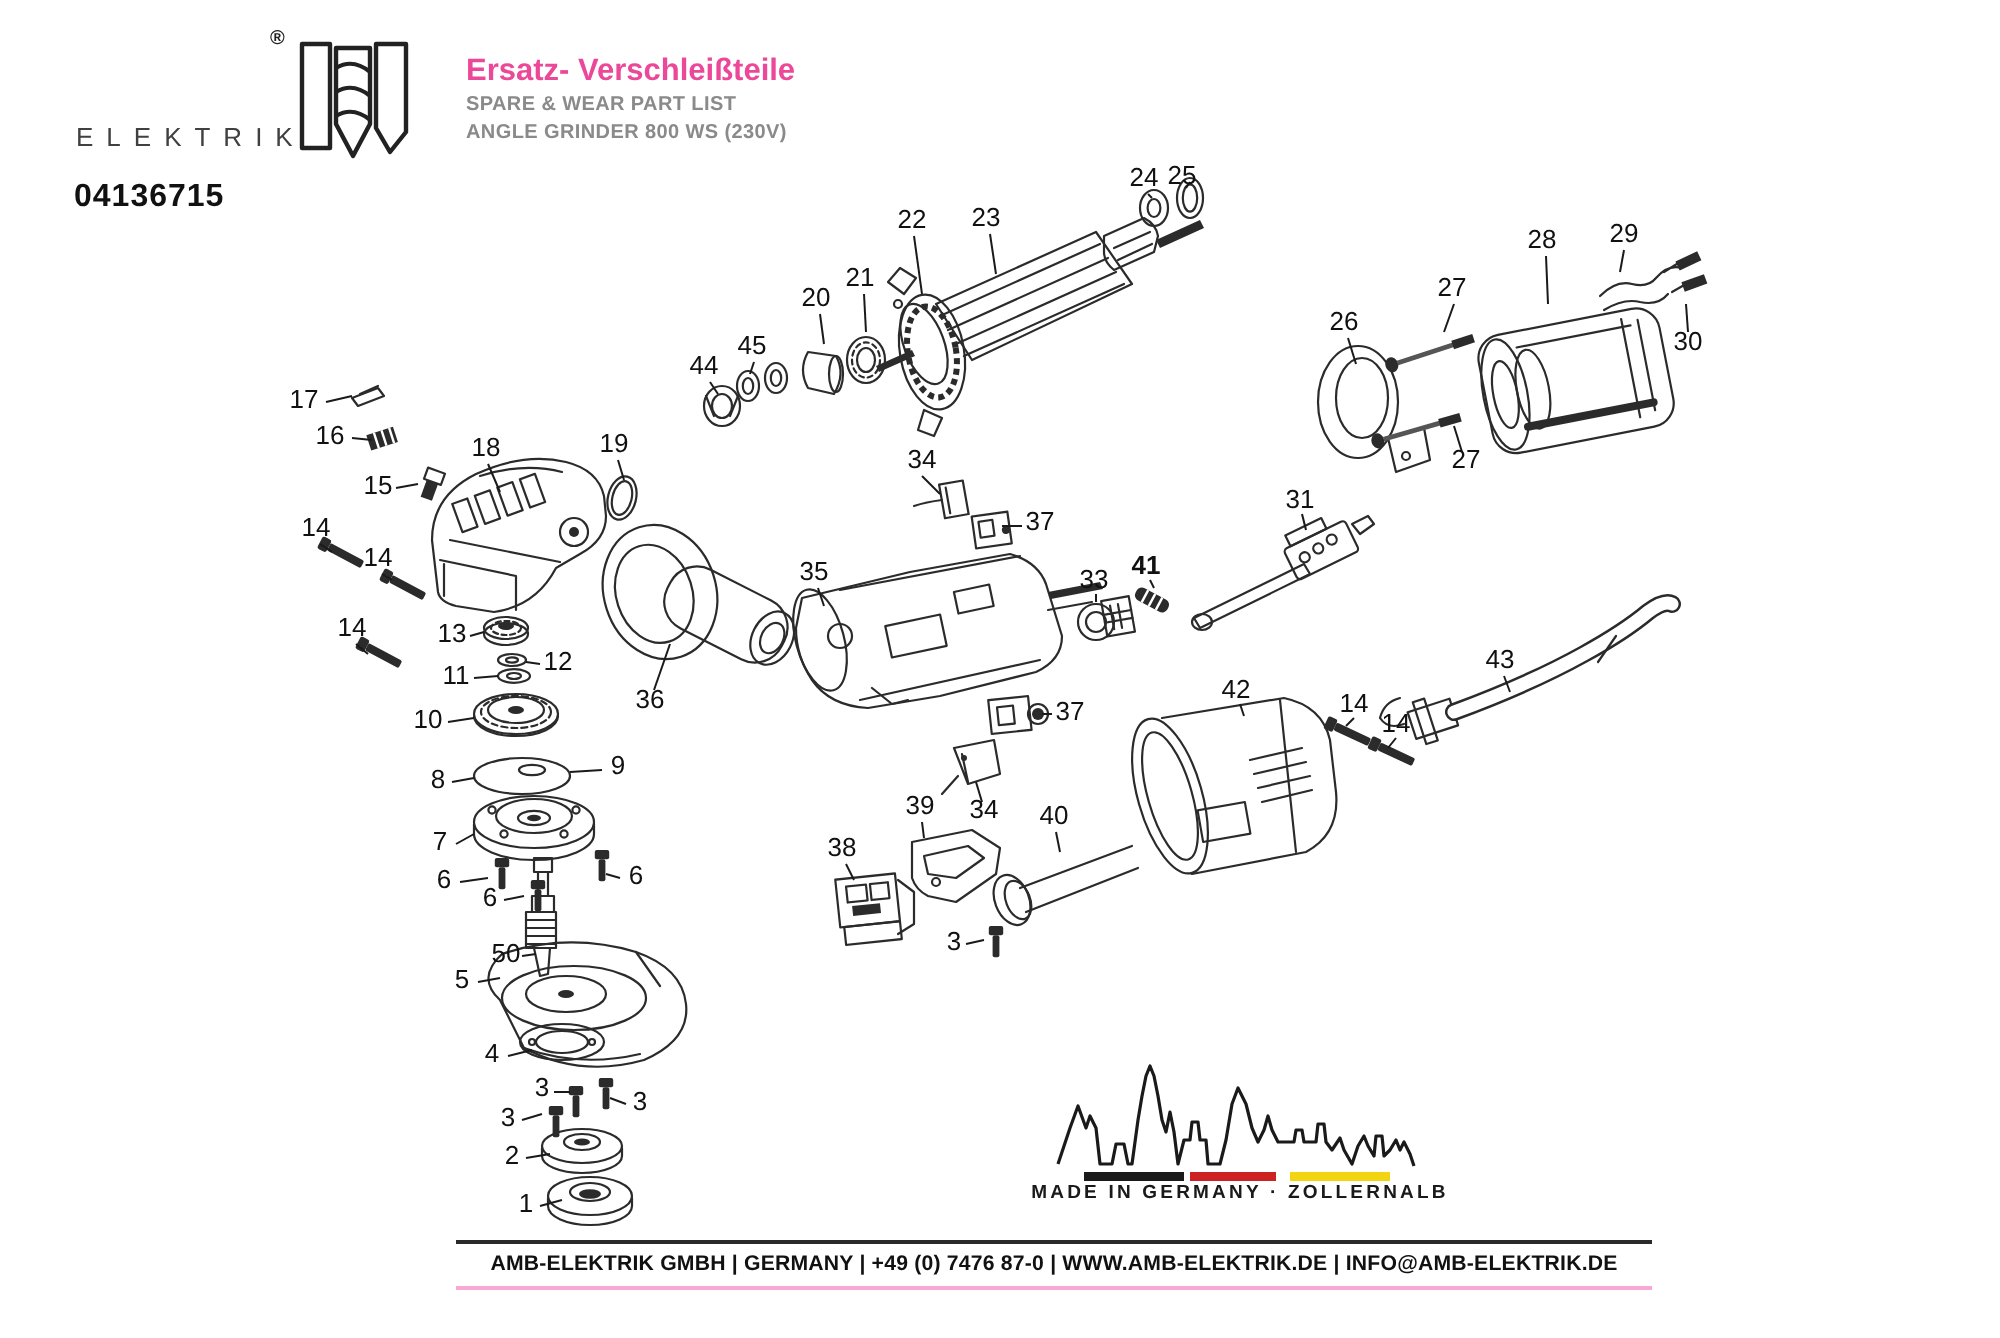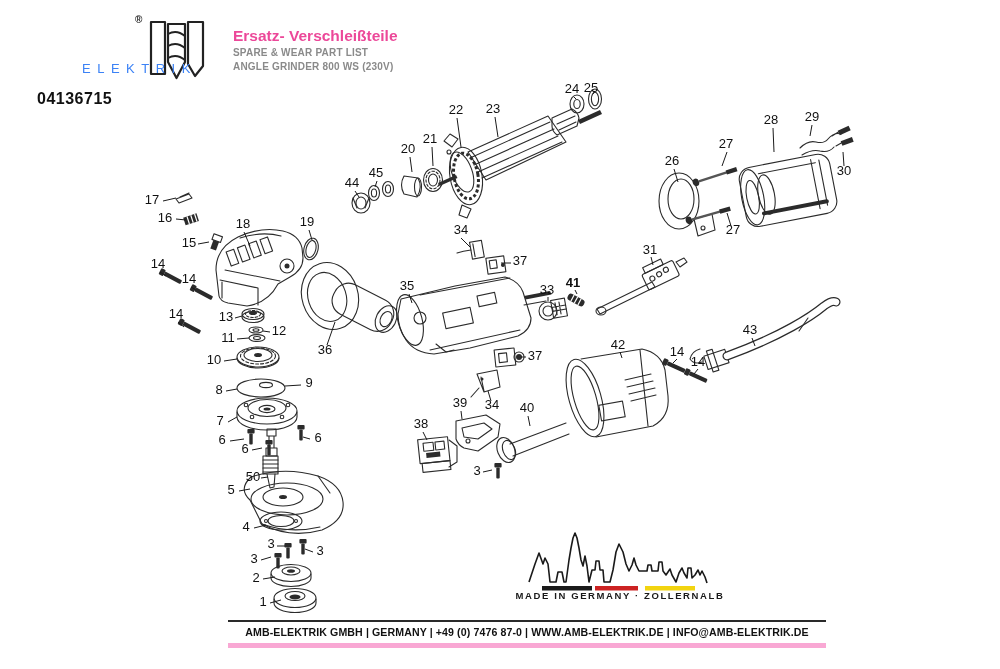--- a/index.html
+++ b/index.html
@@ -3,39 +3,39 @@
 <meta charset="utf-8">
 <style>
   html,body{margin:0;padding:0;background:#fff;}
   .page{position:relative;width:1000px;height:669px;background:#fff;overflow:hidden;
         font-family:"Liberation Sans",sans-serif;color:#111;}
   
   .logo-block{position:absolute;left:36px;top:12px;width:180px;height:110px;}
   .brand{position:absolute;left:0;top:0;font-size:46px;font-weight:800;letter-spacing:1px;line-height:1;}
   .reg{position:absolute;left:99px;top:2px;font-size:10px;font-weight:700;color:#222;}
   .logo-icon{position:absolute;left:112px;top:6px;width:58px;height:62px;}
-  .brand-sub{position:absolute;left:2px;top:49px;font-size:13px;font-weight:500;letter-spacing:6.5px;color:#3b82f6;white-space:nowrap;margin-left:44px;}
+  .brand-sub{position:absolute;left:2px;top:49px;font-size:13px;font-weight:500;letter-spacing:6.5px;color:#404040;white-space:nowrap;}
   .article-no{position:absolute;left:1px;top:78px;font-size:16px;font-weight:700;letter-spacing:0.5px;}
   .title-block{position:absolute;left:233px;top:26px;}
   .t-de{font-size:15.5px;font-weight:700;line-height:20px;color:#ec4899;}
   .t-en{font-size:10px;line-height:13.5px;color:#8a8a8a;letter-spacing:0.2px;font-weight:bold;}
   .t-en:first-of-type{margin-top:12px;}
   
   .diagram-svg{position:absolute;left:0;top:0;width:1000px;height:669px;}
   .o{fill:none;stroke:#2b2b2b;stroke-width:1.1;stroke-linejoin:round;stroke-linecap:round;}
   .f{fill:#2b2b2b;stroke:none;}
   .leader{stroke:#1a1a1a;stroke-width:1;}
   text.plabel{font-family:"Liberation Sans",sans-serif;font-size:13px;fill:#111;text-anchor:middle;}
   text.plabel.bold{font-weight:700;}
   .skyline{fill:none;stroke:#1a1a1a;stroke-width:1.6;stroke-linejoin:round;}
   .made-text{font-family:"Liberation Sans",sans-serif;font-size:9.5px;font-weight:700;
              letter-spacing:1.6px;fill:#1a1a1a;text-anchor:middle;}
   
   .footer-bar{position:absolute;left:228px;top:620px;width:598px;
-      border-top:2px solid #2a2a2a;border-bottom:5px solid #f9a8d4;
+      border-top:2px solid #2a2a2a;border-bottom:2px solid #f9a8d4;
       padding:4px 0 5px;text-align:center;font-size:10.6px;font-weight:700;
       letter-spacing:0.1px;white-space:nowrap;color:#111;}
 </style>
 </head>
 <body>
 
 <div class="page">
 
   <div class="logo-block">
     <span class="reg">®</span>

